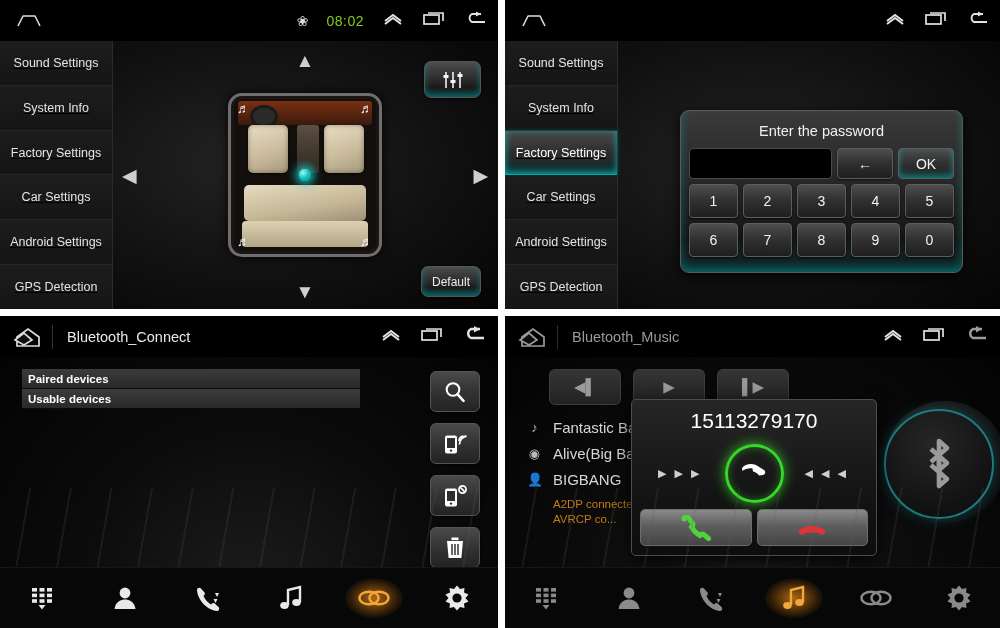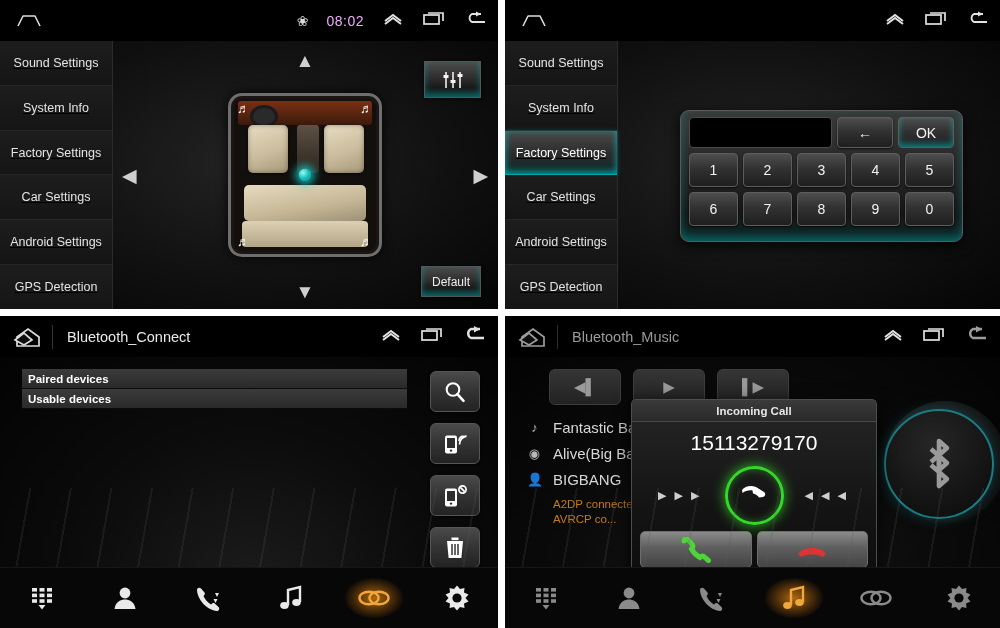--- a/index.html
+++ b/index.html
@@ -5,21 +5,21 @@
   html,body{margin:0;padding:0;background:#ffffff;}
   body{width:1000px;height:628px;font-family:"Liberation Sans",sans-serif;overflow:hidden;}
   .grid{width:1000px;height:628px;display:grid;grid-template-columns:498px 495px;
         grid-template-rows:309px 312px;column-gap:7px;row-gap:7px;background:#ffffff;}
   .panel{position:relative;overflow:hidden;background:#050505;}
 
   
   .statusbar{height:41px;background:#000;display:flex;align-items:center;position:relative;}
   .sb-home{margin-left:12px;width:34px;height:20px;display:flex;align-items:center;justify-content:center;}
   .sb-right{position:absolute;right:10px;top:0;height:41px;display:flex;align-items:center;gap:18px;}
-  .sb-time{color:#f0abfc;font-size:14px;letter-spacing:.5px;}
+  .sb-time{color:#84cc16;font-size:14px;letter-spacing:.5px;}
   .sb-bt{color:#dcdcdc;font-size:14px;}
 
   
   .settings-body{position:absolute;top:41px;left:0;right:0;bottom:0;
     background:radial-gradient(ellipse at 50% 45%,#232323 0%,#111 55%,#050505 100%);}
   .sidebar{position:absolute;left:0;top:0;bottom:0;width:112px;background:#141414;
            border-right:1px solid #2b2b2b;display:flex;flex-direction:column;text-decoration:underline;}
   .side-item{flex:1;display:flex;align-items:center;justify-content:center;
              color:#e3e3e3;font-size:12.5px;border-bottom:1px solid #262626;
              background:linear-gradient(180deg,#1d1d1d 0%,#151515 100%);white-space:nowrap;}
@@ -49,21 +49,21 @@
   .spk{position:absolute;width:15px;height:15px;color:#f2f2f2;font-size:13px;line-height:15px;text-align:center;}
   .balance-dot{position:absolute;left:50%;top:50%;transform:translate(-50%,-50%);
     width:13px;height:13px;border-radius:50%;
     background:radial-gradient(circle at 35% 32%,#9ff7f0 0%,#17c3c0 45%,#0a7f82 100%);
     box-shadow:0 0 9px 3px rgba(22,210,205,.85);}
   .arrow{position:absolute;color:#cfcfcf;font-size:19px;line-height:1;}
   .a-up{left:50%;transform:translateX(-50%);top:10px;}
   .a-down{left:50%;transform:translateX(-50%);bottom:8px;}
   .a-left{left:10px;top:50%;transform:translateY(-50%);}
   .a-right{right:10px;top:50%;transform:translateY(-50%);}
-  .glassbtn{position:absolute;border-radius:0;color:#ececec;font-size:12px;
+  .glassbtn{position:absolute;border-radius:7px;color:#ececec;font-size:12px;
     display:flex;align-items:center;justify-content:center;
     background:linear-gradient(180deg,#4c4c4c 0%,#2c2c2c 48%,#1a1a1a 72%,#0e2a2b 100%);
     border:1px solid #555;box-shadow:inset 0 -3px 6px rgba(0,200,200,.42),0 1px 3px rgba(0,0,0,.8);}
   .eqbtn{right:17px;top:20px;width:55px;height:35px;}
   .defbtn{right:17px;bottom:12px;width:58px;height:29px;}
   .pwd{position:absolute;left:175px;top:69px;width:265px;border-radius:9px;padding:6px 8px 10px;
     background:linear-gradient(180deg,#3a3a3a 0%,#222 55%,#151515 80%,#0c2b2c 100%);
     border:1px solid #5a5a5a;box-shadow:0 4px 14px rgba(0,0,0,.85),inset 0 -4px 9px rgba(0,205,205,.35);}
   .pwd-title{color:#f0f0f0;font-size:14.5px;text-align:center;padding:6px 0 9px;}
   .pwd-row{display:flex;gap:5px;margin-bottom:5px;}
@@ -74,21 +74,21 @@
   .kbtn.wide{width:54px;height:29px;}
   .kbtn.ok{box-shadow:inset 0 -3px 6px rgba(0,205,205,.55);}
   .numrow{display:flex;gap:5px;margin-bottom:5px;}
   .numrow .kbtn{flex:1;height:32px;}
 
   
   .bt-body{position:absolute;top:41px;left:0;right:0;bottom:60px;
     background:radial-gradient(ellipse at 50% 110%,#1c1c1c 0%,#0b0b0b 50%,#030303 100%);overflow:hidden;}
   .bt-body:after{content:"";position:absolute;left:-10%;bottom:-40px;width:120%;height:120px;
     background:repeating-linear-gradient(100deg,transparent 0 38px,rgba(90,90,90,.18) 38px 40px);}
-  .devlist{position:absolute;left:22px;top:12px;width:385px;}
+  .devlist{position:absolute;left:22px;top:12px;width:338px;}
   .devrow{height:19px;background:linear-gradient(180deg,#3b3b3b 0%,#2a2a2a 100%);
     border-bottom:1px solid #0b0b0b;color:#fff;font-size:11.5px;display:flex;align-items:center;
     padding-left:6px;font-weight:bold;}
   .sidebtns{position:absolute;right:18px;top:14px;display:flex;flex-direction:column;gap:11px;}
   .sqbtn{width:48px;height:39px;border-radius:6px;display:flex;align-items:center;justify-content:center;
     background:linear-gradient(180deg,#4a4a4a 0%,#333 50%,#232323 100%);
     border:1px solid #555;box-shadow:0 1px 3px rgba(0,0,0,.8);color:#fff;}
   .navbar{position:absolute;left:0;right:0;bottom:0;height:60px;background:#070707;
     border-top:1px solid #161616;display:flex;align-items:center;}
   .navitem{flex:1;display:flex;align-items:center;justify-content:center;height:60px;color:#e9e9e9;}
@@ -250,20 +250,21 @@
       <div class="sidebar">
         <div class="side-item">Sound Settings</div>
         <div class="side-item">System Info</div>
         <div class="side-item active">Factory Settings</div>
         <div class="side-item">Car Settings</div>
         <div class="side-item">Android Settings</div>
         <div class="side-item">GPS Detection</div>
       </div>
 
       <div class="pwd">
+        <div class="pwd-title">Enter the password</div>
         <div class="pwd-row">
           <div class="pwd-field"></div>
           <div class="kbtn wide">←</div>
           <div class="kbtn wide ok">OK</div>
         </div>
         <div class="numrow">
           <div class="kbtn">1</div>
           <div class="kbtn">2</div>
           <div class="kbtn">3</div>
           <div class="kbtn">4</div>
@@ -471,21 +472,20 @@
 
       <div class="btdisc"></div>
       <div class="btlogo">
         <svg width="44" height="58" viewBox="0 0 44 58">
           <path d="M14 14 L30 28 L22 35 L22 6 L30 13 L14 27" fill="none" stroke="#9a9a9a" stroke-width="4.6" stroke-linejoin="round"></path>
           <path d="M14 30 L30 44 L22 51 L22 22" fill="none" stroke="#9a9a9a" stroke-width="4.6" stroke-linejoin="round"></path>
         </svg>
       </div>
 
       <div class="calldlg">
-        <div class="calldlg-title">Incoming Call</div>
         <div class="callnum">15113279170</div>
         <div class="ringwrap">
           <span class="wave l">▶▶▶</span>
           <div class="ring">
             <svg width="30" height="24" viewBox="0 0 30 24">
               <path d="M3 7 C6 3 12 2 17 4 L25 9 C27 10.5 26.5 13.5 24 14 L20 14.5 C18.5 12.5 16.5 11 14 10.5 L13.5 7.5 C10 7 6 8 3.5 10 Z" fill="#fff"></path>
             </svg>
           </div>
           <span class="wave r">◀◀◀</span>
         </div>

